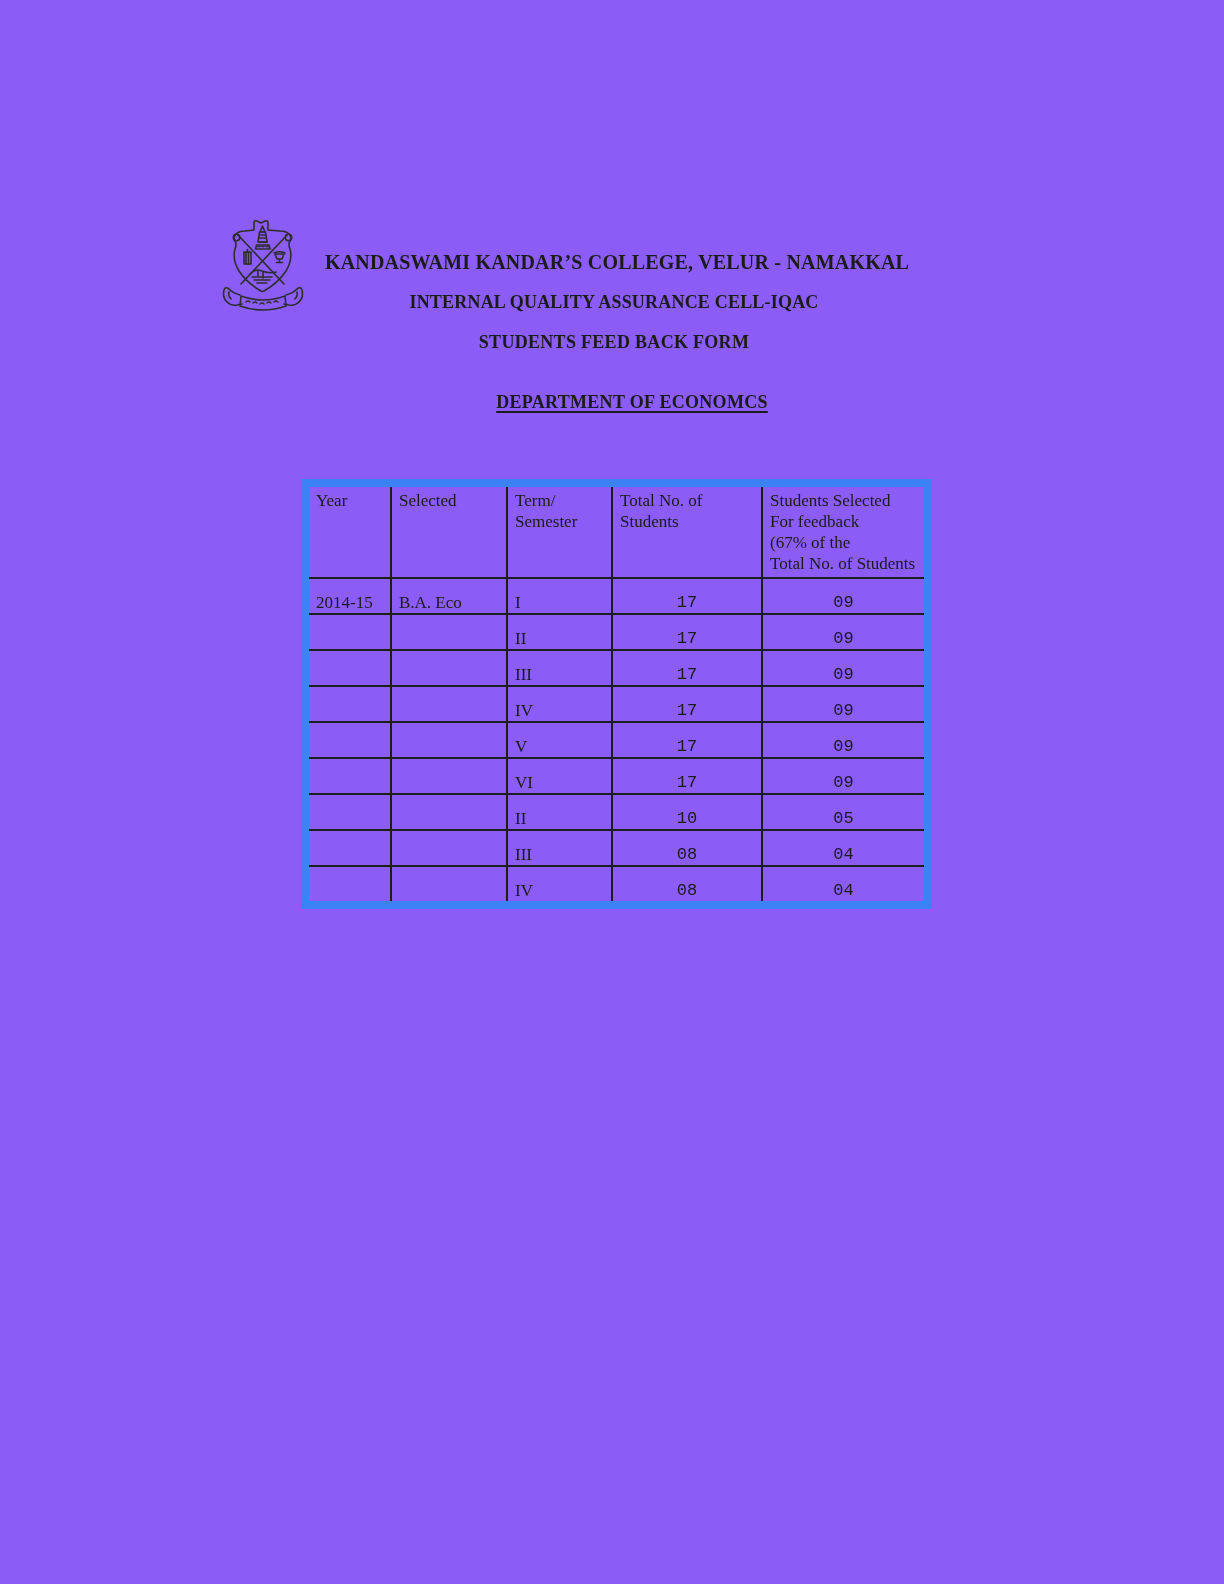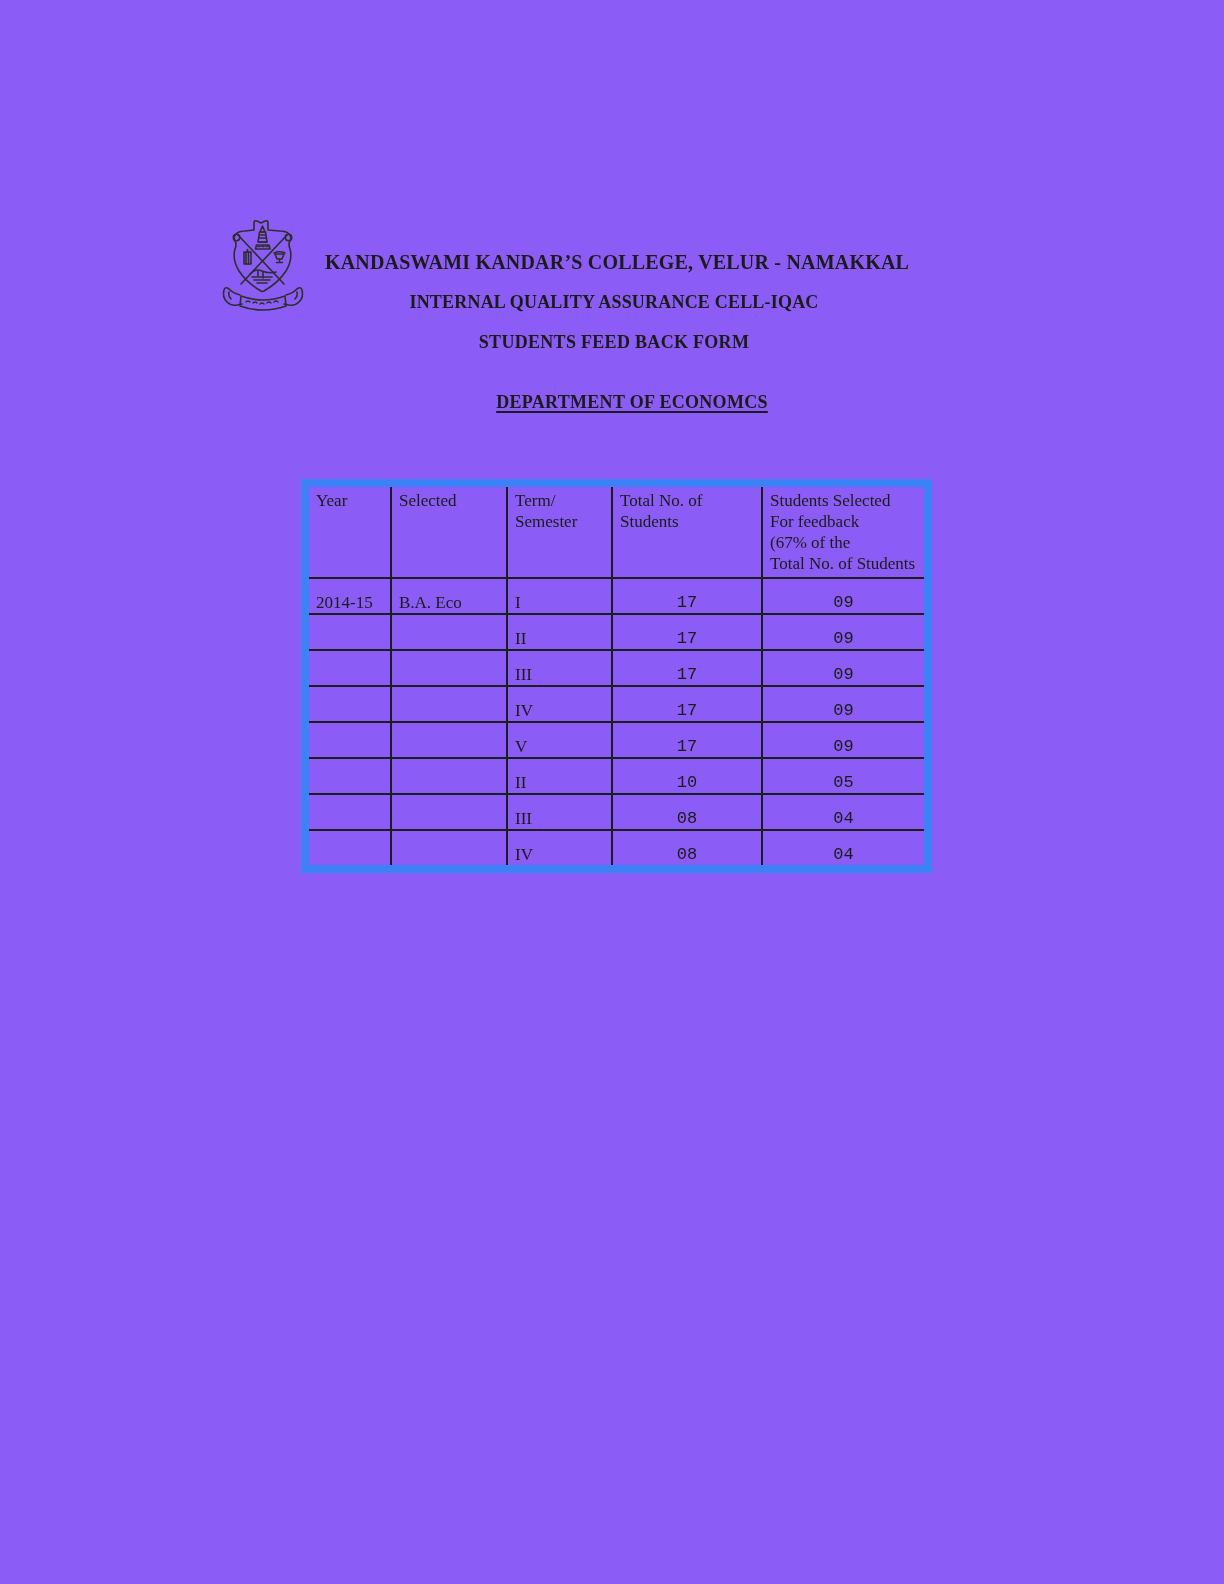--- a/index.html
+++ b/index.html
@@ -174,20 +174,27 @@
         <tr>
           <td></td>
           <td></td>
           <td>V</td>
           <td class="center">17</td>
           <td class="center">09</td>
         </tr>
         <tr>
           <td></td>
           <td></td>
+          <td>VI</td>
+          <td class="center">17</td>
+          <td class="center">09</td>
+        </tr>
+        <tr>
+          <td></td>
+          <td></td>
           <td>II</td>
           <td class="center">10</td>
           <td class="center">05</td>
         </tr>
         <tr>
           <td></td>
           <td></td>
           <td>III</td>
           <td class="center">08</td>
           <td class="center">04</td>

